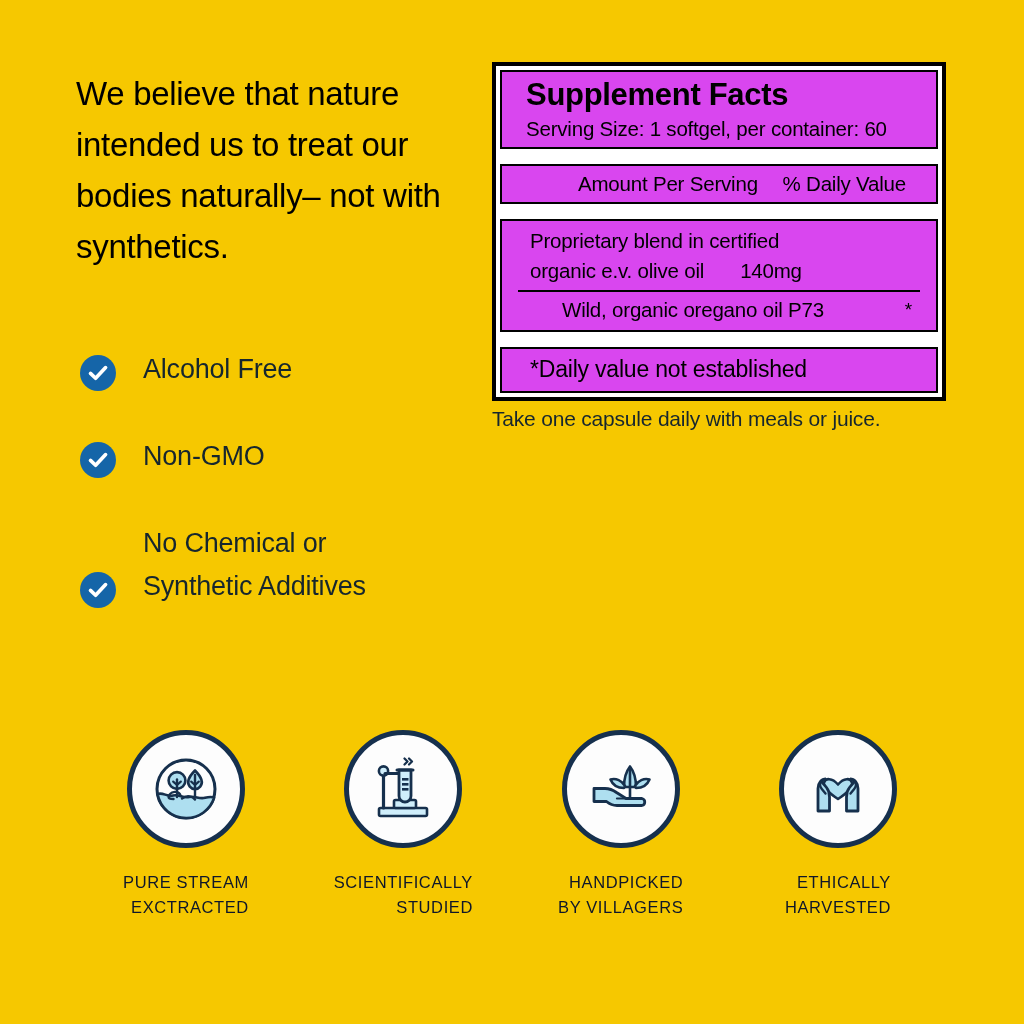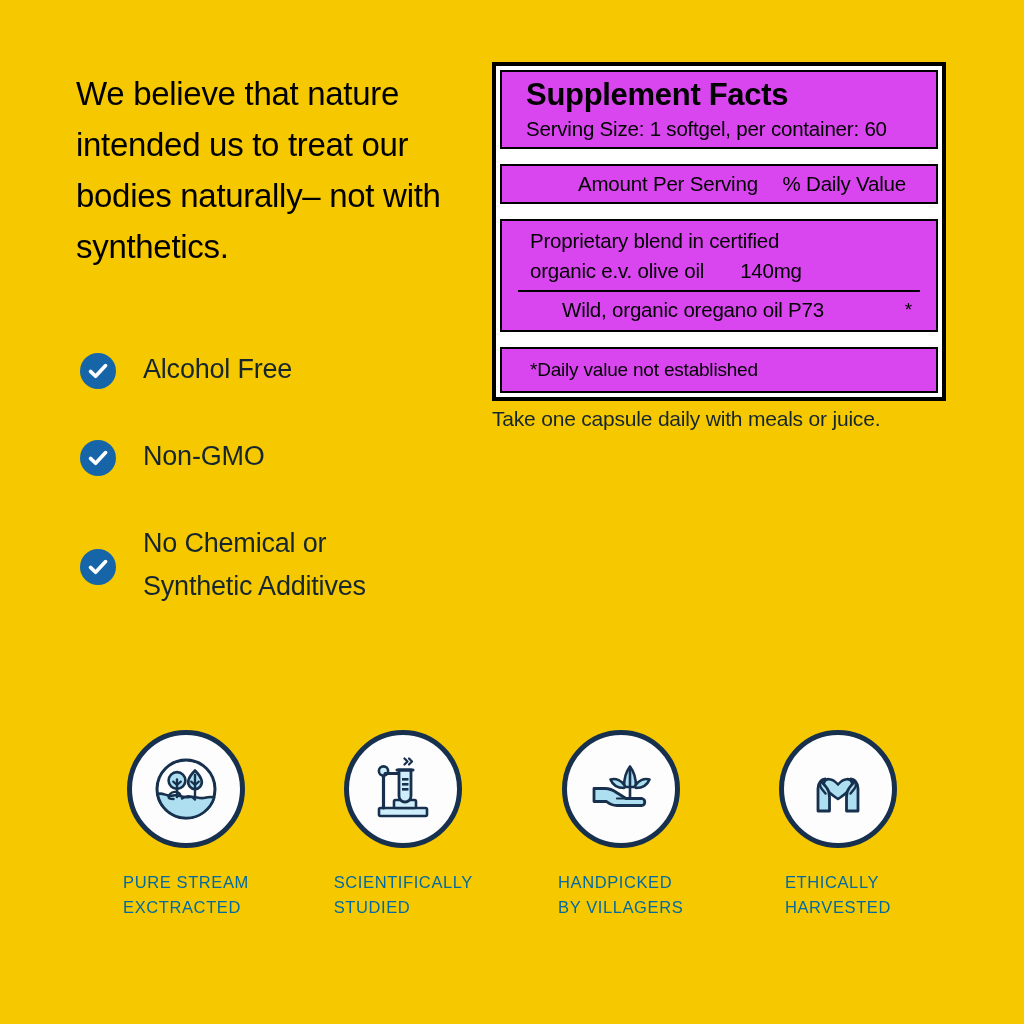--- a/index.html
+++ b/index.html
@@ -32,21 +32,21 @@
 
   
   .bullets {
     position: absolute;
     left: 80px;
     top: 348px;
     width: 420px;
   }
   .bullet-row {
     display: flex;
-    align-items: center;
+    align-items: flex-end;
     margin-bottom: 44px;
   }
   .bullet-row:last-child { margin-bottom: 0; }
   .check-icon {
     flex: 0 0 auto;
     width: 36px;
     height: 36px;
     margin-top: 3px;
     margin-right: 27px;
   }
@@ -113,21 +113,21 @@
     display: flex;
     justify-content: space-between;
     align-items: flex-start;
     font-size: 20.5px;
     line-height: 31px;
     letter-spacing: -0.2px;
     padding: 2px 8px 3px 36px;
   }
   .sf-sub-row .star { font-size: 19px; }
   .sf-foot {
-    font-size: 19px;
+    font-size: 23px;
     line-height: 31px;
     letter-spacing: -0.2px;
     padding: 3px 6px 4px 4px;
   }
 
   .directions {
     position: absolute;
     left: 492px;
     top: 404px;
     font-size: 21px;
@@ -158,25 +158,25 @@
     background: #fdfdfd;
     border: 5px solid #16304d;
     box-sizing: border-box;
     display: flex;
     align-items: center;
     justify-content: center;
   }
   .badge-circle svg { display: block; }
   .badge-caption {
     margin-top: 22px;
-    text-align: left;
+    text-align: right;
     font-size: 16.5px;
     line-height: 25px;
     letter-spacing: 0.6px;
-    color: #0369a1;
+    color: #0f172a;
     white-space: pre-line;
     font-stretch: condensed;
   }
 </style>
 </head>
 <body>
 
 <div class="headline">We believe that nature intended us to treat our bodies naturally– not with synthetics.</div>
 
 <div class="bullets">

